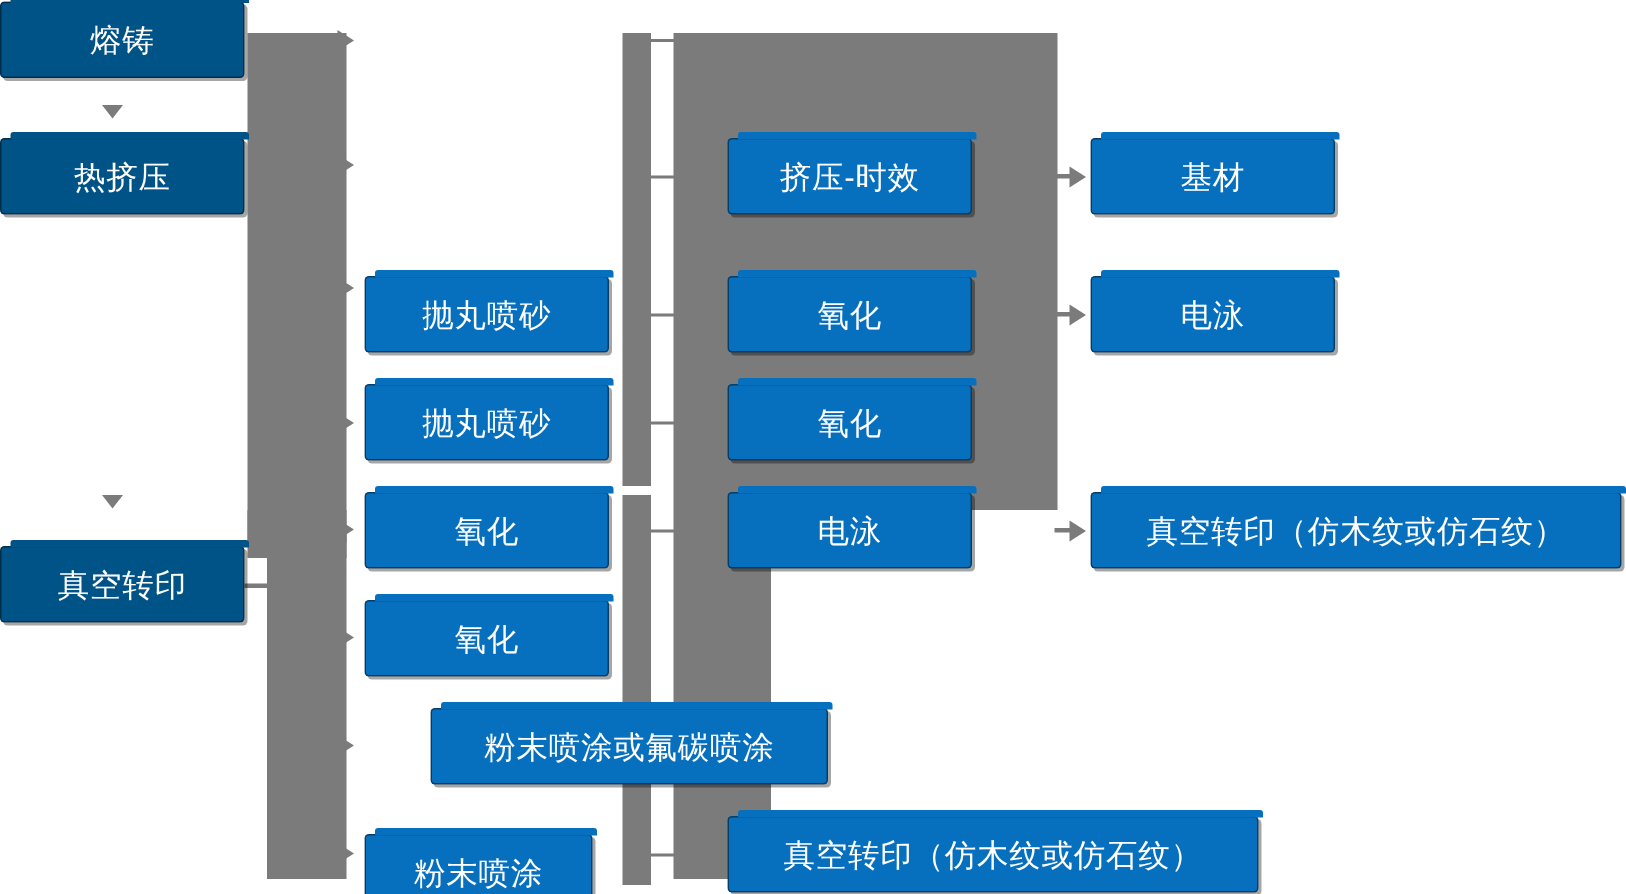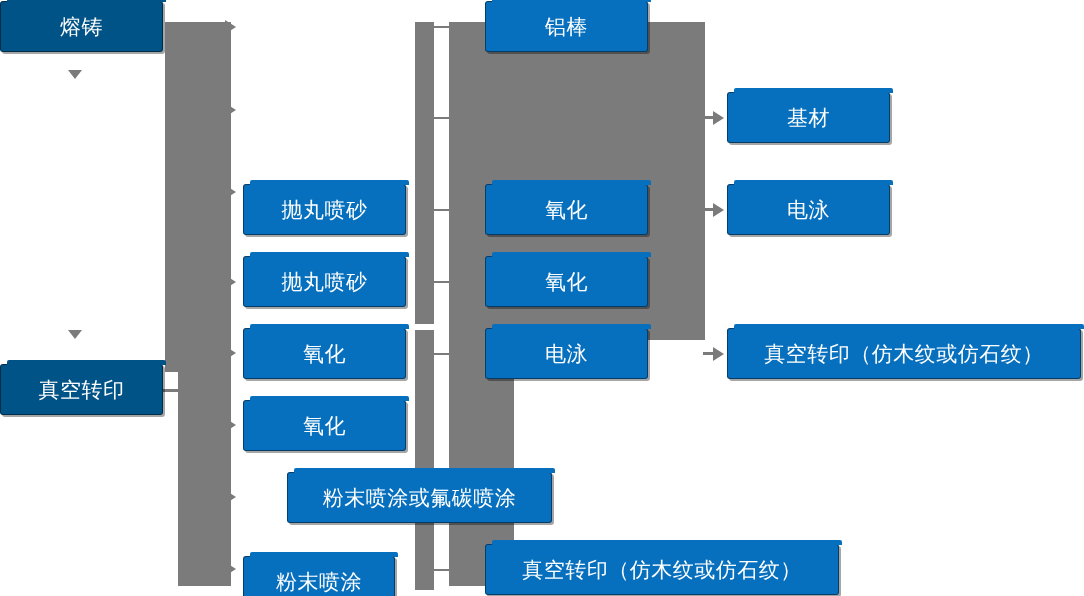--- a/index.html
+++ b/index.html
@@ -124,20 +124,24 @@
   <div class="arrow" style="left:713px; top:203px;"></div>
 
   <div class="arrow-stem" style="left:703px; top:352px; width:12px;"></div>
   <div class="arrow" style="left:713px; top:347px;"></div>
 
   <div class="node dark" style="left:0px; top:1px; width:163px; height:51px;">
     <span class="cap"></span>
     <span>熔铸</span>
   </div>
 
+  <div class="node dark" style="left:0px; top:92px; width:163px; height:51px;">
+    <span class="cap"></span>
+    <span>热挤压</span>
+  </div>
 
   <div class="node dark" style="left:0px; top:364px; width:163px; height:51px;">
     <span class="cap"></span>
     <span>真空转印</span>
   </div>
 
 
 
   <div class="node light" style="left:243px; top:184px; width:163px; height:51px;">
     <span class="cap"></span>
@@ -162,25 +166,25 @@
   <div class="node light" style="left:243px; top:472px; width:265px; height:51px;margin-left:44px;">
     <span class="cap"></span>
     <span>粉末喷涂或氟碳喷涂</span>
   </div>
 
   <div class="node light" style="left:243px; top:556px; width:152px; height:51px;">
     <span class="cap"></span>
     <span>粉末喷涂</span>
   </div>
 
-  <div class="node light" style="left:485px; top:1px; width:163px; height:51px;">
-    <span class="cap"></span>
-    <span>铝棒</span>
-  </div>
-
+
+  <div class="node light" style="left:485px; top:92px; width:163px; height:51px;">
+    <span class="cap"></span>
+    <span>挤压-时效</span>
+  </div>
 
   <div class="node light" style="left:485px; top:184px; width:163px; height:51px;">
     <span class="cap"></span>
     <span>氧化</span>
   </div>
 
   <div class="node light" style="left:485px; top:256px; width:163px; height:51px;">
     <span class="cap"></span>
     <span>氧化</span>
   </div>

